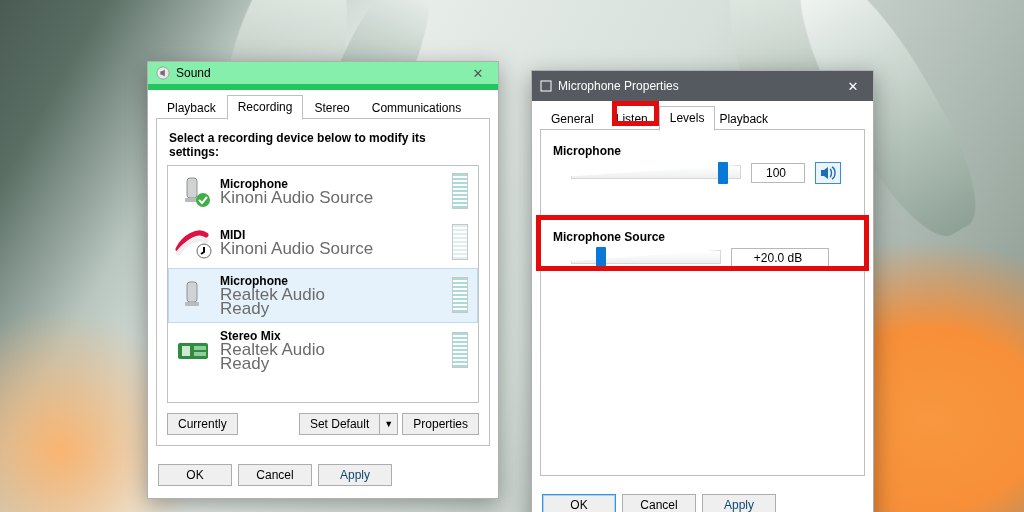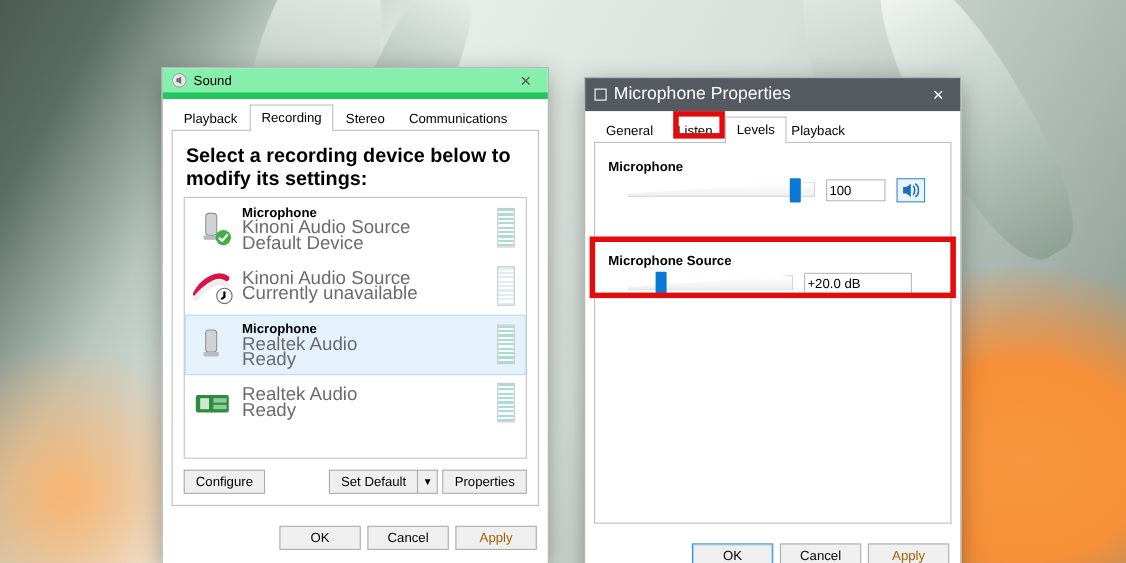--- a/index.html
+++ b/index.html
@@ -69,21 +69,21 @@
 
   .content {
     margin:0 8px 8px 8px;
     border:1px solid #bfbfbf;
     border-top:none;
     padding:10px 10px 10px 10px;
     background:#fff;
   }
 
   
-  .instruction { font-size:18px; margin:2px 0 6px 2px; font-weight:600; color:#000;}
+  .instruction { font-size:12px; margin:2px 0 6px 2px; font-weight:600; color:#000;}
   .device-list {
     border:1px solid #c2c2c2;
     height:238px;
     overflow:hidden;
     background:#fff;
   }
   .device {
     display:flex; align-items:center;
     padding:6px 6px;
     gap:8px;
@@ -109,31 +109,31 @@
   .winbtn {
     border:1px solid #adadad;
     background:#efefef;
     padding:3px 14px;
     font-size:12px;
     cursor:default;
     min-width:74px;
     text-align:center;
   }
   .winbtn.small { min-width:auto; padding:3px 10px;}
-  .winbtn.disabled { color:#a16207; }
+  .winbtn.disabled { color:#0c4a6e; }
   .winbtn.default { border:1px solid #3393df; box-shadow:inset 0 0 0 1px #a7d4f2; }
   .splitbtn { display:flex; }
   .splitbtn .arrow {
     border:1px solid #adadad; border-left:none;
     background:#efefef; width:18px; display:flex; align-items:center; justify-content:center;
     font-size:9px;
   }
 
   .bottom-buttons {
-    display:flex; justify-content:flex-end; gap:6px;
+    display:flex; justify-content:flex-start; gap:6px;
     padding:10px 10px 12px 10px;
   }
 
   
   .prop-content {
     margin:0 8px 8px 8px;
     border:1px solid #bfbfbf;
     border-top:none;
     padding:12px 12px 12px 12px;
     background:#fff;
@@ -155,21 +155,21 @@
   }
   .track .thumb {
     position:absolute; top:-1px;
     width:10px; height:22px;
     background:#0a78d6;
     border-radius:1px;
   }
   .valbox {
     width:54px; height:20px;
     border:1px solid #b8b8b8;
-    font-size:12px; text-align:left;
+    font-size:12px; text-align:center;
     padding:2px 6px 2px 2px;
     background:#fff;
   }
   .spk-btn {
     width:26px; height:22px;
     border:1px solid #3a8bd8;
     background:#eaf4fc;
     display:flex; align-items:center; justify-content:center;
   }
 
@@ -218,37 +218,36 @@
           <svg width="38" height="38" viewBox="0 0 38 38">
             <rect x="13" y="6" width="10" height="20" rx="3" fill="#cfd3d6" stroke="#8d9296"></rect>
             <rect x="11" y="26" width="14" height="4" rx="1" fill="#b7bbbe"></rect>
             <circle cx="29" cy="28" r="7" fill="#3fae46"></circle>
             <path d="M25 28l3 3 5-6" stroke="#fff" stroke-width="2" fill="none"></path>
           </svg>
         </div>
         <div class="texts">
           <div class="dname">Microphone</div>
           <div class="dsub">Kinoni Audio Source</div>
-          <div class="dsub">Default Device</div>
         </div>
         <div class="meter"></div>
       </div>
 
       <div class="device">
         <div class="icon">
           <svg width="38" height="38" viewBox="0 0 38 38">
             <path d="M4 26 C 10 14, 24 6, 32 12" stroke="#d14" stroke-width="5" fill="none" stroke-linecap="round"></path>
             <path d="M4 30 C 12 20, 24 12, 32 18" stroke="#eee" stroke-width="5" fill="none" stroke-linecap="round"></path>
             <circle cx="30" cy="28" r="7" fill="#fff" stroke="#6b6b6b"></circle>
             <path d="M30 24v5l-3 2" stroke="#000" stroke-width="2" fill="none"></path>
           </svg>
         </div>
         <div class="texts">
+          <div class="dname">MIDI</div>
           <div class="dsub">Kinoni Audio Source</div>
-          <div class="dsub">Currently unavailable</div>
         </div>
         <div class="meter dim"></div>
       </div>
 
       <div class="device selected">
         <div class="icon">
           <svg width="38" height="38" viewBox="0 0 38 38">
             <rect x="13" y="6" width="10" height="20" rx="3" fill="#cfd3d6" stroke="#8d9296"></rect>
             <rect x="11" y="26" width="14" height="4" rx="1" fill="#b7bbbe"></rect>
           </svg>
@@ -264,30 +263,31 @@
       <div class="device">
         <div class="icon">
           <svg width="38" height="38" viewBox="0 0 38 38">
             <rect x="4" y="12" width="30" height="16" rx="2" fill="#2f8b3f"></rect>
             <rect x="8" y="15" width="8" height="10" fill="#cfe8d2"></rect>
             <rect x="20" y="15" width="12" height="4" fill="#8fce9a"></rect>
             <rect x="20" y="21" width="12" height="4" fill="#8fce9a"></rect>
           </svg>
         </div>
         <div class="texts">
+          <div class="dname">Stereo Mix</div>
           <div class="dsub">Realtek Audio</div>
           <div class="dsub">Ready</div>
         </div>
         <div class="meter"></div>
       </div>
 
     </div>
 
     <div class="btnrow">
-      <div class="winbtn small">Configure</div>
+      <div class="winbtn small">Currently</div>
       <div class="right">
         <div class="splitbtn">
           <div class="winbtn small">Set Default</div>
           <div class="arrow">▼</div>
         </div>
         <div class="winbtn small">Properties</div>
       </div>
     </div>
   </div>
 
@@ -299,21 +299,21 @@
 </div>
 
 <div class="dialog" style="left:531px; top:70px; width:343px;">
   <div class="titlebar dark">
     <div class="title-left">
       <span>
         <svg width="12" height="12" viewBox="0 0 12 12">
             <rect x="1" y="1" width="10" height="10" fill="none" stroke="#fff"></rect>
           </svg>
       </span>
-      <span style="font-size:16px;">Microphone Properties</span>
+      <span style="font-size:12px;">Microphone Properties</span>
     </div>
     <div class="close-x">✕</div>
   </div>
 
   <div class="tabstrip">
     <div class="tab">General</div>
     <div class="tab">Listen</div>
     <div class="tab active">Levels</div>
     <div class="tab" style="margin-left:-3px; padding-left:6px;">Playback</div>
     <div class="tab-underline"></div>

